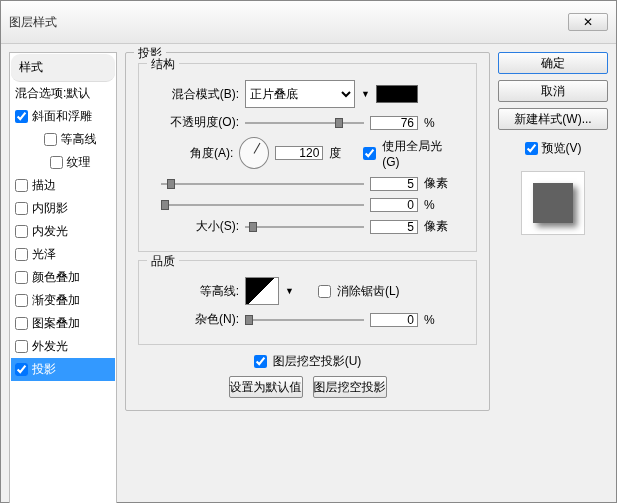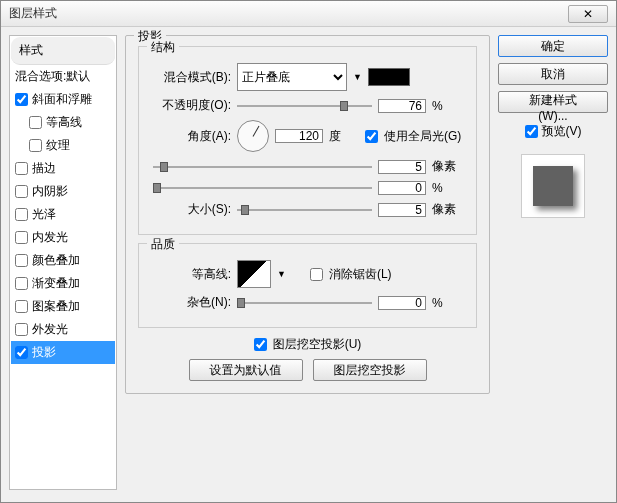--- a/index.html
+++ b/index.html
@@ -1,46 +1,46 @@
 <!DOCTYPE html>
 <html><head>
 <meta charset="utf-8">
 <style>
 * { box-sizing: border-box; margin: 0; padding: 0; font-family: "Microsoft YaHei", SimSun, sans-serif; font-size: 12px; }
 body { background: #f0f0f0; }
 .dialog { width: 617px; height: 503px; background: #f0f0f0; border: 1px solid #888; position: relative; }
-.titlebar { height: 26px; background: linear-gradient(#fdfdfd,#e8e8e8); border-bottom: 1px solid #ccc; display: flex; align-items: center; padding: 0 8px; }
+.titlebar { height: 43px; background: linear-gradient(#fdfdfd,#e8e8e8); border-bottom: 1px solid #ccc; display: flex; align-items: center; padding: 0 8px; }
 .titlebar .title { flex: 1; color: #333; }
 .close-btn { width: 40px; height: 18px; border: 1px solid #aaa; border-radius: 2px; background: linear-gradient(#fafafa,#e0e0e0); display: flex; align-items: center; justify-content: center; cursor: pointer; }
 .body { display: flex; padding: 8px; gap: 8px; height: calc(100% - 30px); }
 .left-panel { width: 108px; border: 1px solid #bbb; background: #fff; padding: 1px; }
 .left-header { padding: 5px 8px; background: #f0f0f0; border-bottom: 1px solid #ddd; border-radius: 9px; }
 .left-item { display: flex; align-items: center; padding: 3px 4px; gap: 4px; cursor: pointer; }
 .left-item.blend { }
-.left-item.indent { padding-left: 18px; }
+.left-item.indent { padding-left: 18px; justify-content: center; }
 .left-item.selected { background: #3399ff; color: #fff; }
 .left-item input[type=checkbox] { width: 13px; height: 13px; }
 .mid-panel { flex: 1; }
 .fieldset { border: 1px solid #bbb; border-radius: 2px; padding: 10px 12px 12px 12px; margin-bottom: 8px; position: relative; }
 .fieldset-title { position: absolute; top: -8px; left: 8px; background: #f0f0f0; padding: 0 4px; }
 .sub-fieldset { border: 1px solid #ccc; padding: 10px; margin-bottom: 8px; position: relative; }
 .sub-title { position: absolute; top: -8px; left: 8px; background: #f0f0f0; padding: 0 4px; }
-.row { display: flex; align-items: center; margin: 6px 4px; gap: 6px; }
+.row { display: flex; align-items: center; margin: 6px 12px; gap: 6px; }
 .row label.rl { width: 78px; text-align: right; }
 select { height: 28px; border: 1px solid #888; background: #fff; font-size: 12px; }
 .color-swatch { width: 42px; height: 18px; background: #000; border: 1px solid #666; }
 .slider { flex: 1; height: 14px; position: relative; }
 .slider-track { position: absolute; top: 6px; left: 0; right: 0; height: 2px; background: #aaa; }
 .slider-thumb { position: absolute; top: 2px; width: 8px; height: 10px; background: #888; border: 1px solid #555; }
 input.num { width: 48px; height: 14px; border: 1px solid #888; text-align: right; padding: 0 3px; background: #fff; }
 .unit { width: 30px; }
 .angle-dial { width: 32px; height: 32px; border: 1px solid #888; border-radius: 50%; background: #fafafa; position: relative; }
 .angle-dial::before { content: ""; position: absolute; left: 50%; top: 50%; width: 12px; height: 1px; background: #333; transform-origin: left center; transform: rotate(-60deg); }
 .contour-swatch { width: 34px; height: 28px; border: 1px solid #888; background: linear-gradient(135deg,#000 0%,#000 49%,#fff 50%,#fff 100%); }
-.btn { height: 22px; padding: 0 20px; border: 1px solid #888; background: linear-gradient(#fdfdfd,#e4e4e4); border-radius: 2px; cursor: pointer; }
+.btn { height: 22px; padding: 0 0; border: 1px solid #888; background: linear-gradient(#fdfdfd,#e4e4e4); border-radius: 2px; cursor: pointer; }
 .btn-row { display: flex; justify-content: center; gap: 10px; margin-top: 6px; }
 .right-panel { width: 110px; display: flex; flex-direction: column; gap: 6px; align-items: stretch; }
 .right-panel .btn { width: 100%; }
 .preview-chk { display: flex; align-items: center; justify-content: center; gap: 4px; margin-top: 4px; }
 .preview-box { width: 64px; height: 64px; margin: 8px auto 0 auto; background: #fff; border: 1px solid #ccc; display: flex; align-items: center; justify-content: center; }
 .preview-inner { width: 40px; height: 40px; background: #616161; box-shadow: 4px 4px 6px rgba(0,0,0,.5); }
 .chev { font-size: 9px; }
 </style>
 </head>
 <body>
@@ -75,25 +75,25 @@
           <div class="left-item">
             <input type="checkbox" style="">
             <span>描边</span>
           </div>
           <div class="left-item">
             <input type="checkbox" style="">
             <span>内阴影</span>
           </div>
           <div class="left-item">
             <input type="checkbox" style="">
+            <span>内发光</span>
+          </div>
+          <div class="left-item">
+            <input type="checkbox" style="">
             <span>光泽</span>
-          </div>
-          <div class="left-item">
-            <input type="checkbox" style="">
-            <span>内发光</span>
           </div>
           <div class="left-item">
             <input type="checkbox" style="">
             <span>颜色叠加</span>
           </div>
           <div class="left-item">
             <input type="checkbox" style="">
             <span>渐变叠加</span>
           </div>
           <div class="left-item">

